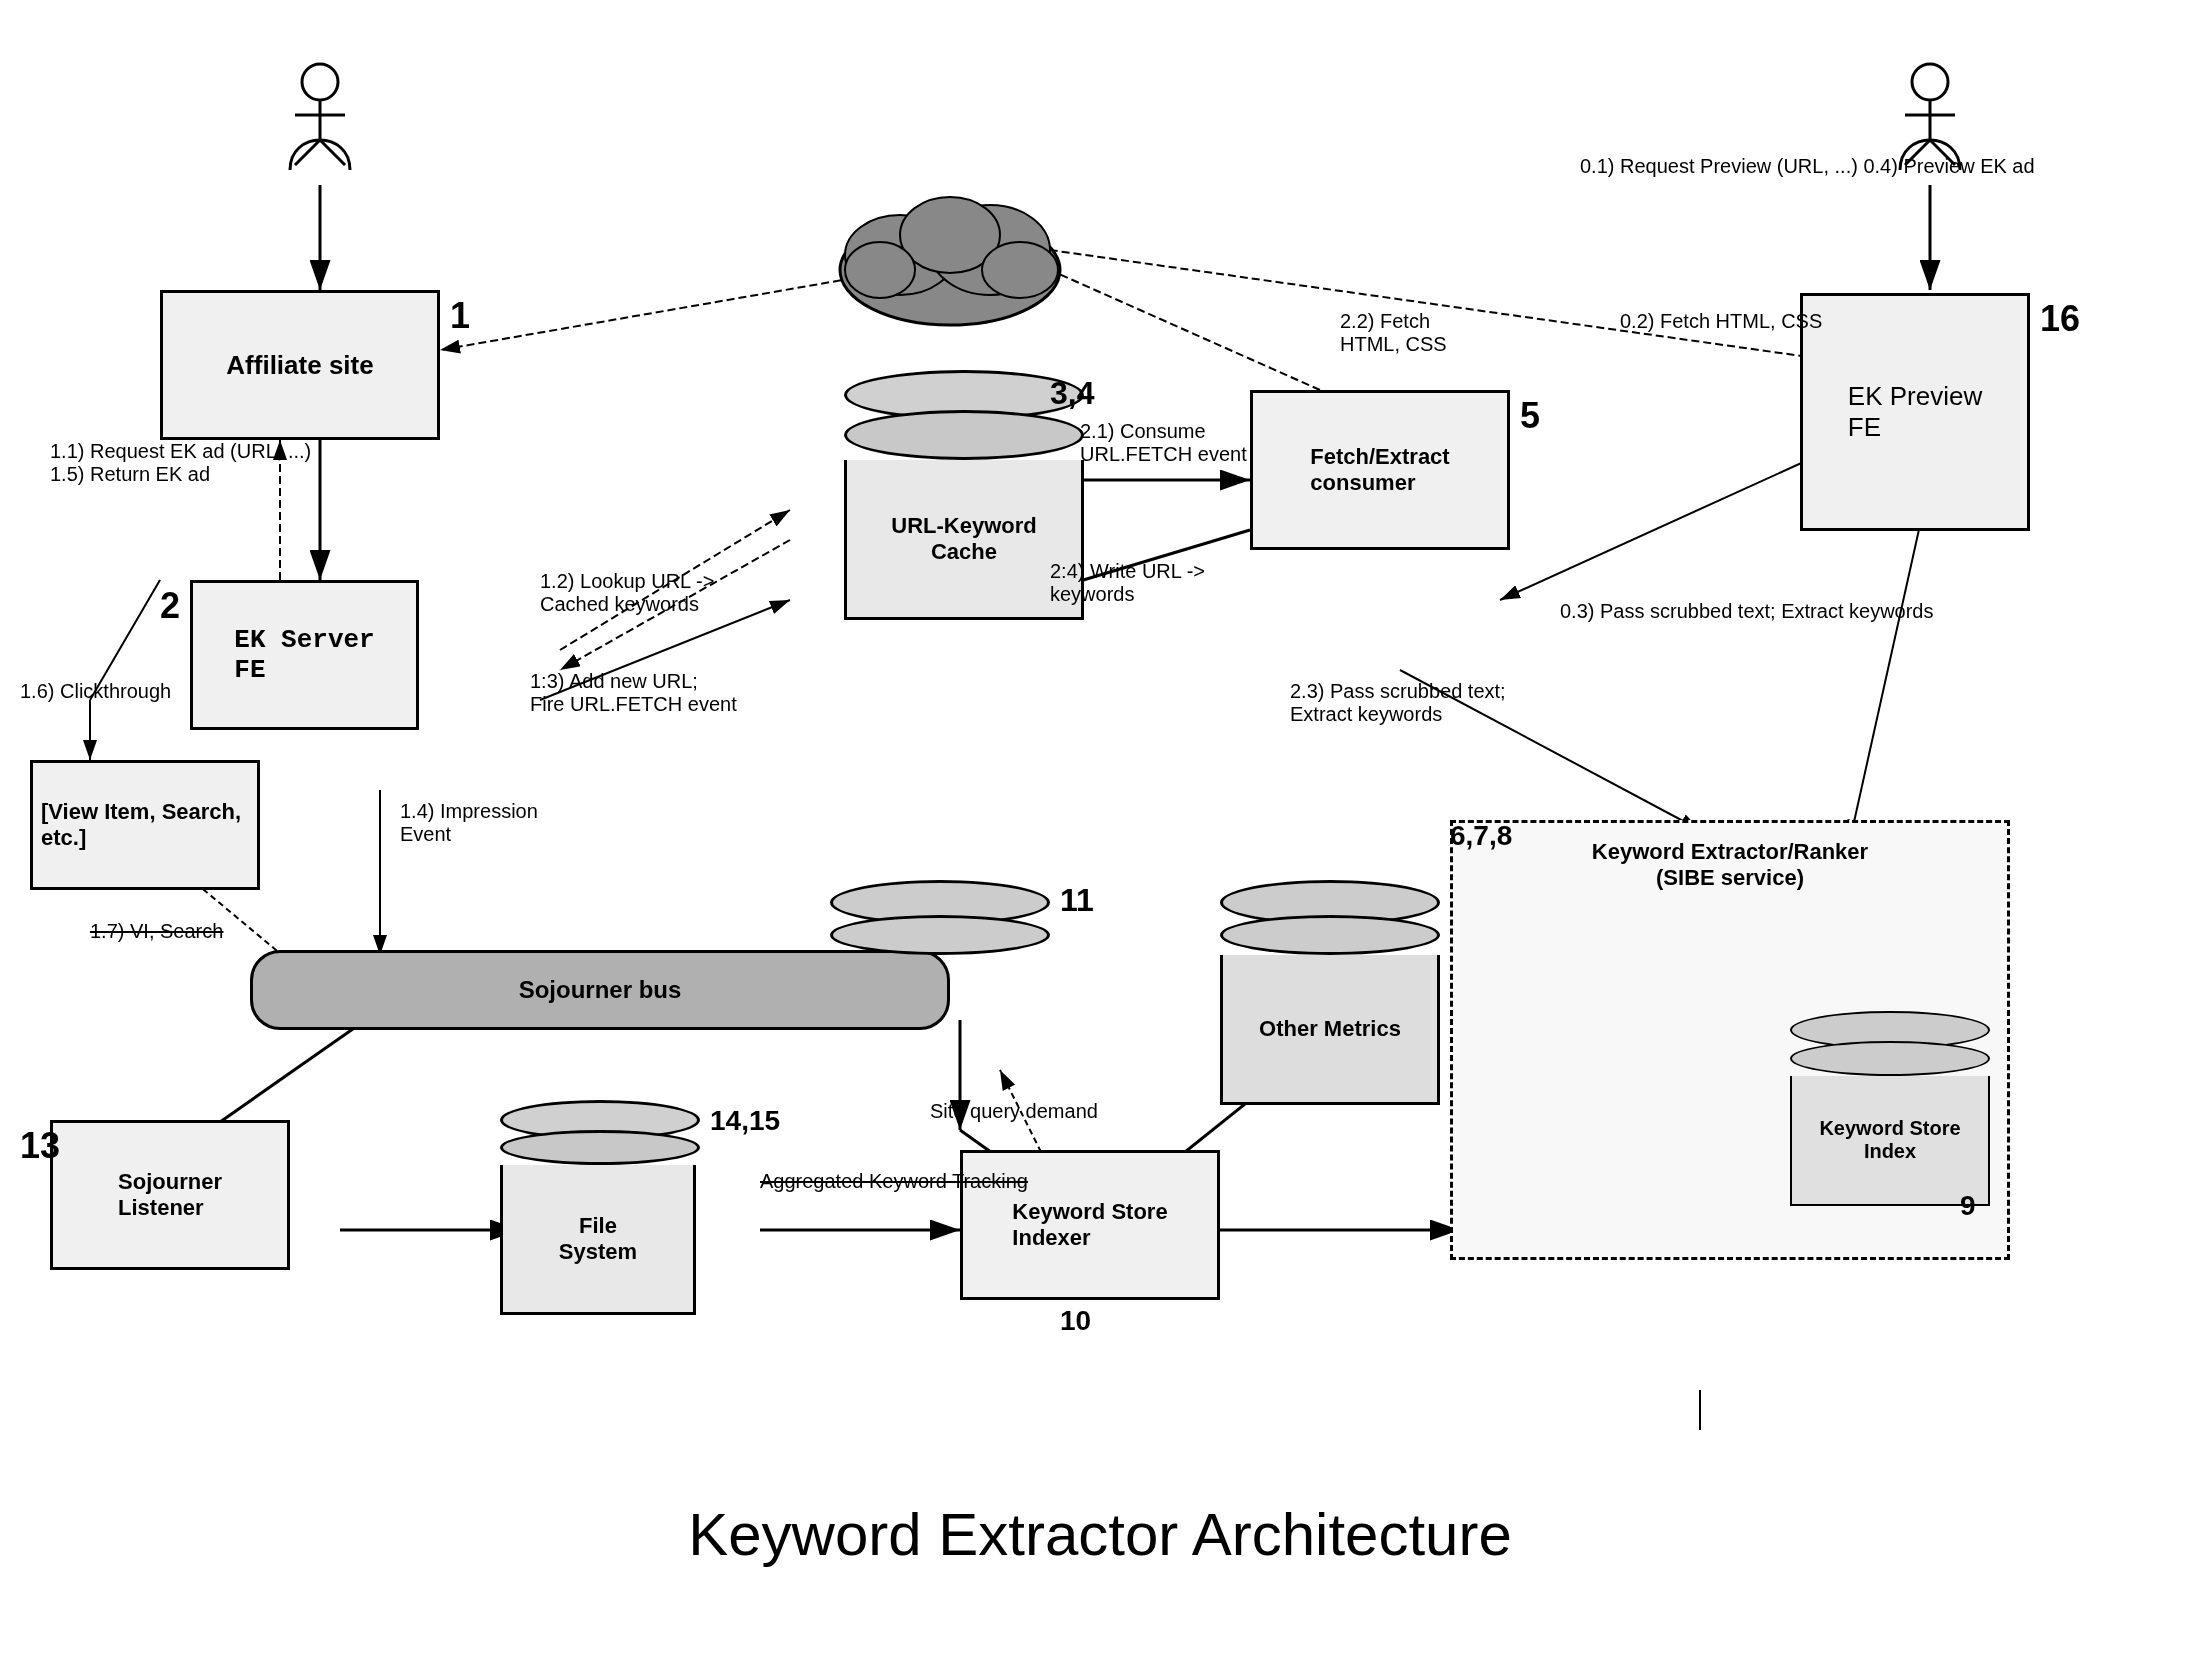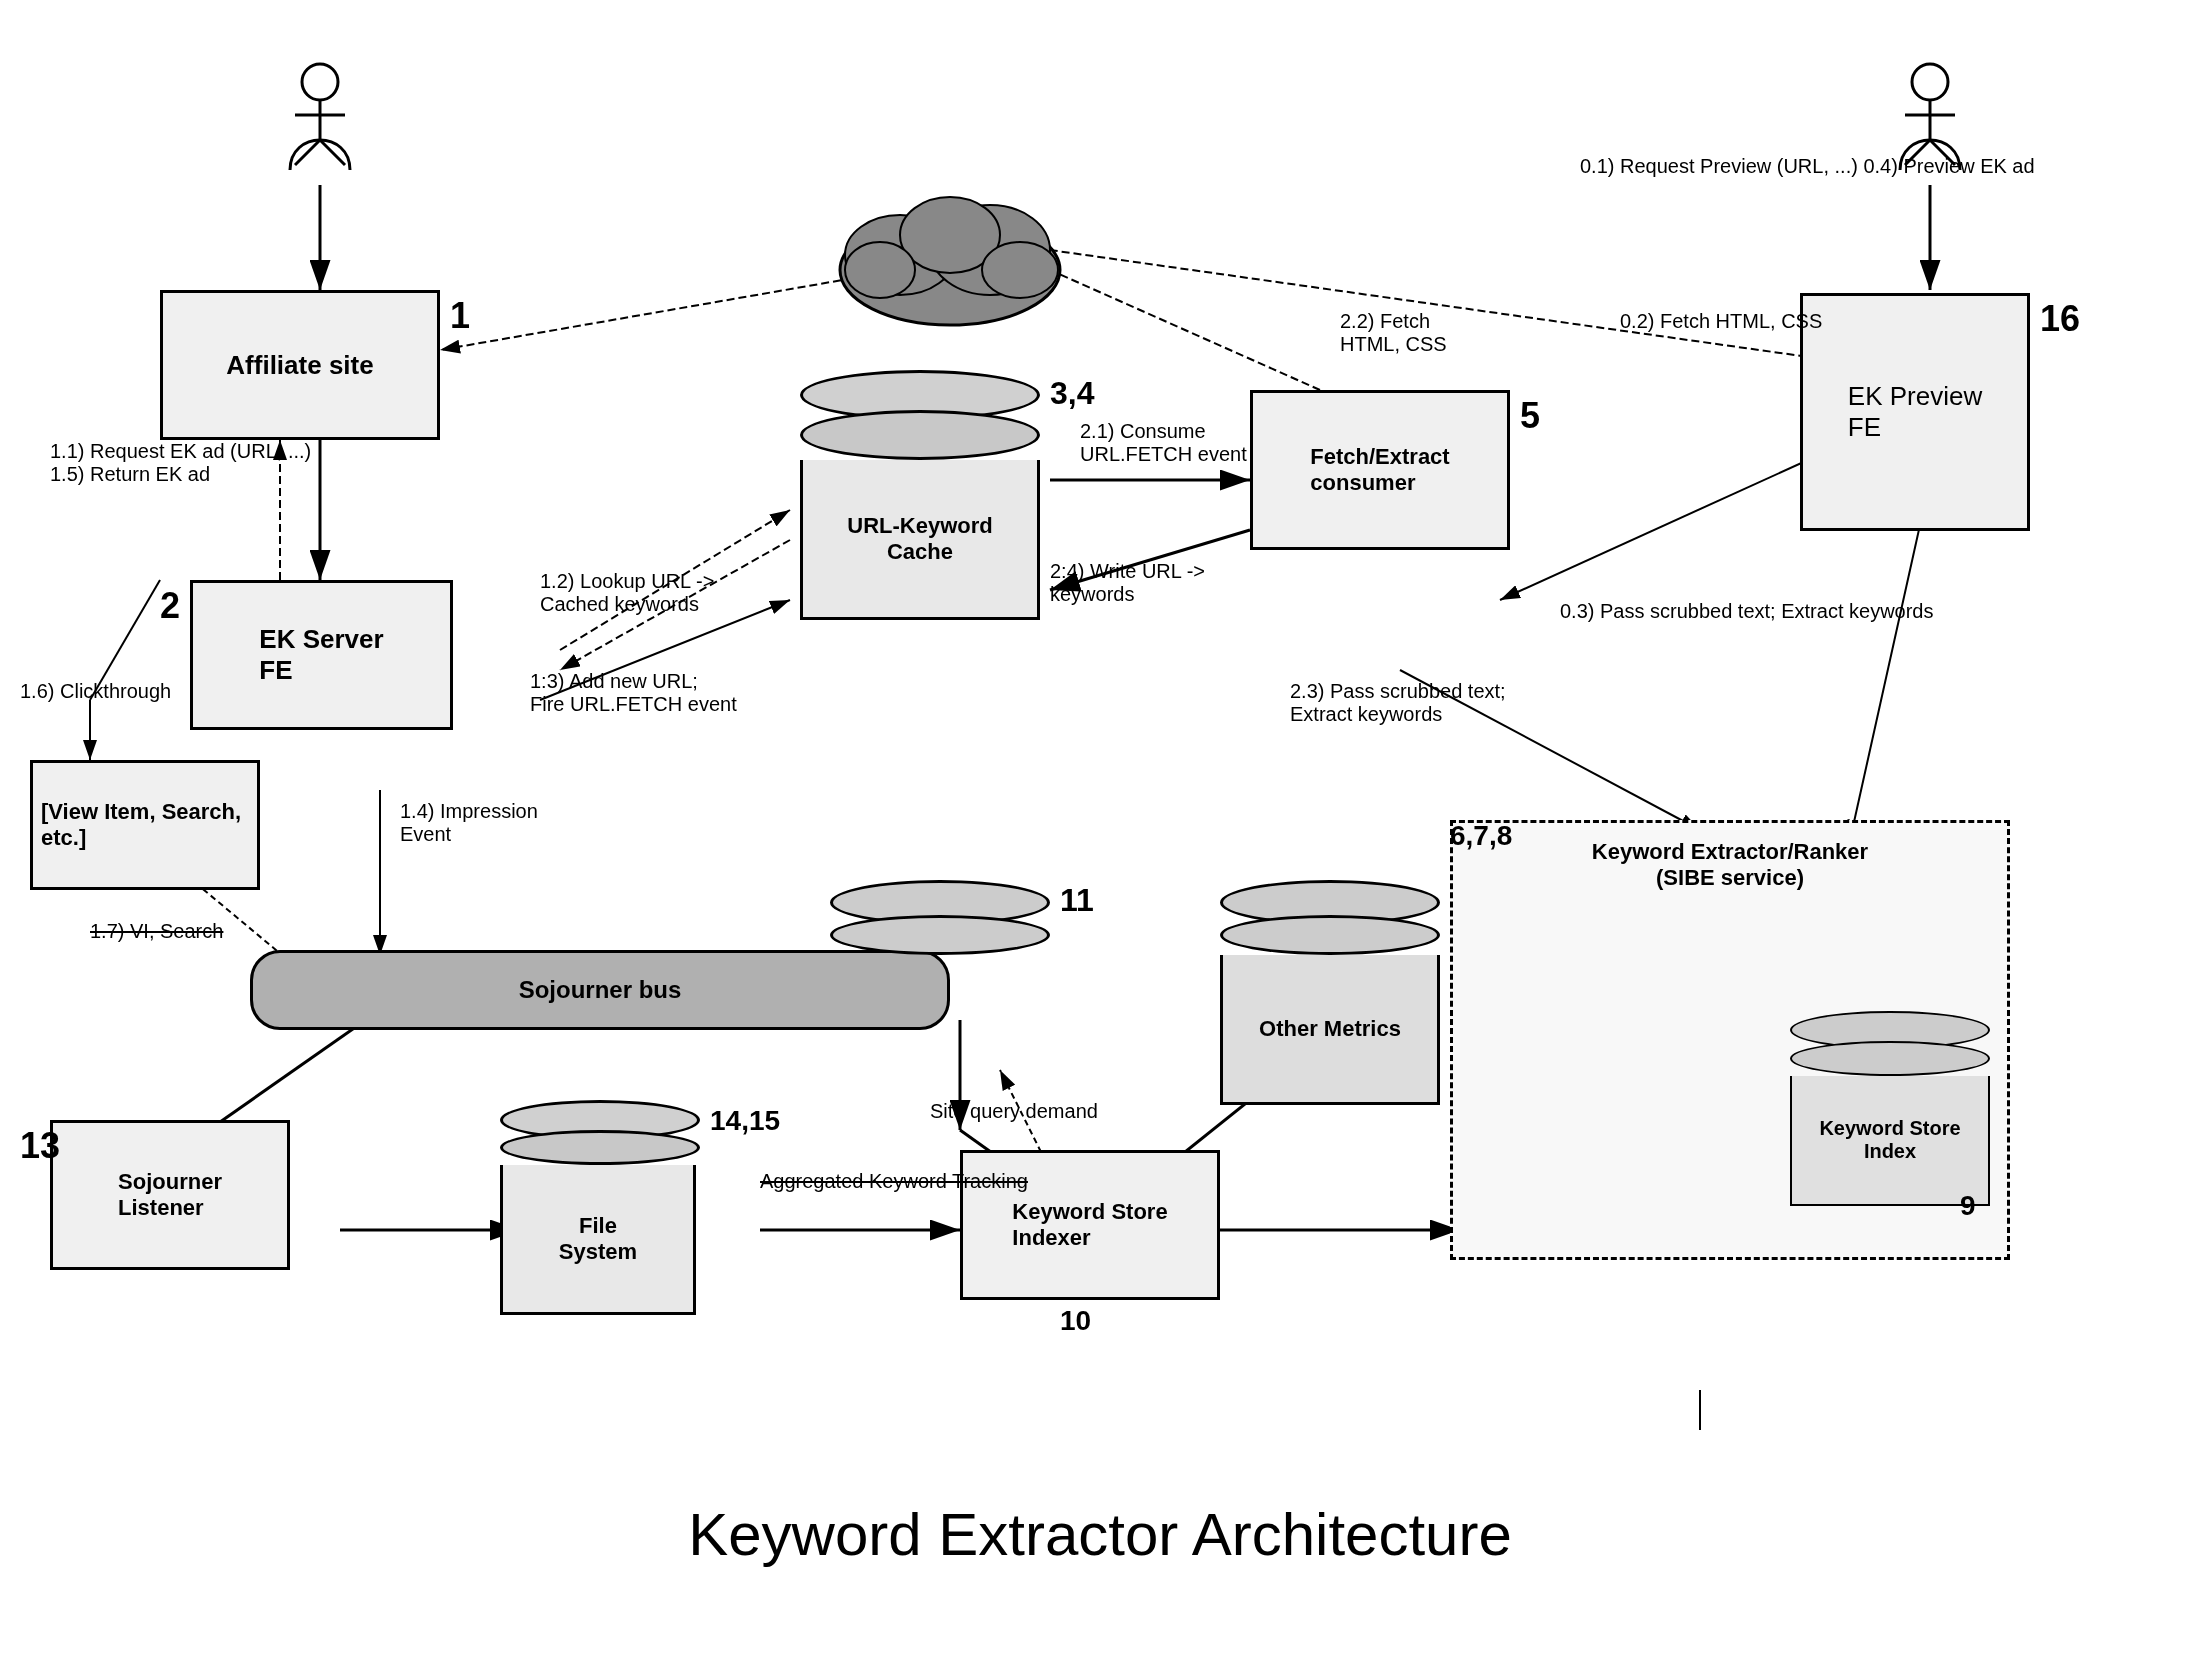--- a/index.html
+++ b/index.html
@@ -240,34 +240,34 @@
     <svg width="260" height="160" viewBox="0 0 260 160">
       <ellipse cx="130" cy="100" rx="110" ry="55" fill="#888" stroke="#000" stroke-width="3"></ellipse>
       <ellipse cx="80" cy="85" rx="55" ry="40" fill="#888" stroke="#000" stroke-width="2"></ellipse>
       <ellipse cx="170" cy="80" rx="60" ry="45" fill="#888" stroke="#000" stroke-width="2"></ellipse>
       <ellipse cx="130" cy="65" rx="50" ry="38" fill="#888" stroke="#000" stroke-width="2"></ellipse>
       <ellipse cx="60" cy="100" rx="35" ry="28" fill="#888" stroke="#000" stroke-width="2"></ellipse>
       <ellipse cx="200" cy="100" rx="38" ry="28" fill="#888" stroke="#000" stroke-width="2"></ellipse>
     </svg>
   </div>
 
-  <div class="node box-node" style="left:190px; top:580px; width:263px; height:150px;">
+  <div class="node box-node" style="left:190px; top:580px; width:229px; height:150px;font-family:Liberation Mono, monospace;">
     <div>
       <div style="font-size:26px; font-weight:bold;">EK Server</div>
       <div style="font-size:26px; font-weight:bold;">FE</div>
     </div>
   </div>
   <div class="number-label" style="left:160px; top:585px;">2</div>
 
   <div class="node box-node" style="left:30px; top:760px; width:230px; height:130px; font-size:22px;">
     <span>[View Item,
 Search, etc.]</span>
   </div>
 
-  <div class="cylinder-node" style="left:800px; top:370px; width:216px;">
+  <div class="cylinder-node" style="left:844px; top:370px; width:216px;">
     <div class="cylinder-top" style="width:240px; height:50px;"></div>
     <div class="cylinder-top2" style="width:240px; height:50px;"></div>
     <div class="cylinder-body" style="width:240px; height:160px; font-size:22px; font-weight:bold;">
       <div>
         <div>URL-Keyword</div>
         <div>Cache</div>
       </div>
     </div>
   </div>
   <div class="number-label" style="left:1050px; top:375px; font-size:32px;">3,4</div>

